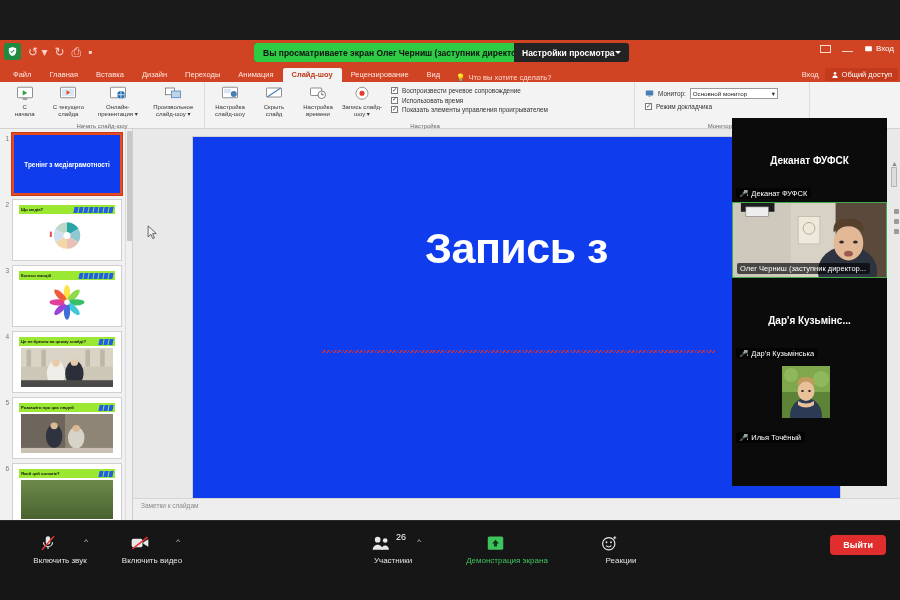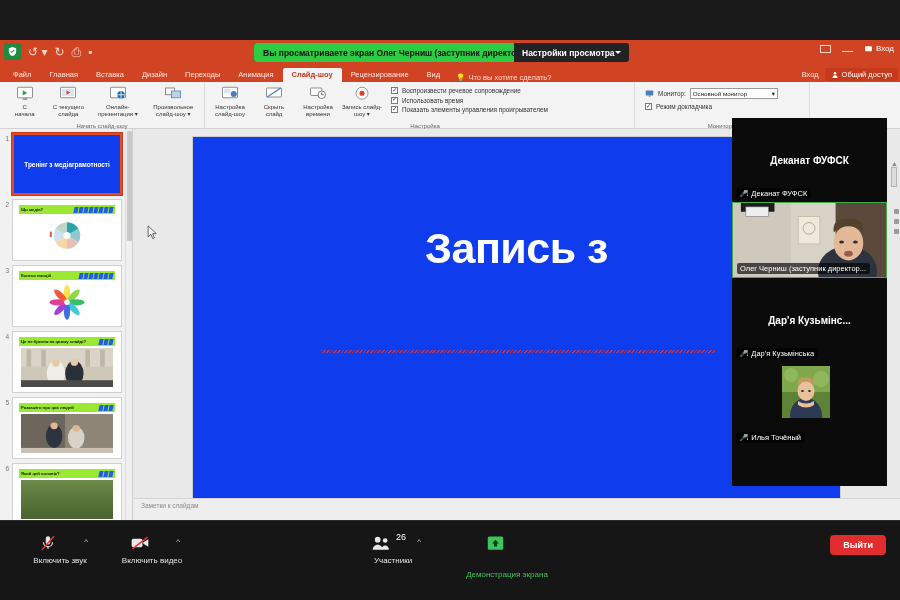--- a/index.html
+++ b/index.html
@@ -97,21 +97,21 @@
   .zoom-sb .bar { width:6px; height:20px; background:#dcdcdc; border:1px solid #b5b5b5; }
   .zoom-sb .arw { color:#888; font-size:7px; text-align:center; }
 
   
   .zoom-bar { position:absolute; left:0; bottom:0; width:900px; height:80px; background:#161616; border-top:1px solid #2a2a2a; }
   .zb-left { position:absolute; left:12px; top:12px; display:flex; gap:20px; }
   .zb-center { position:absolute; left:345px; top:12px; display:flex; gap:42px; }
   .zb-item { width:72px; display:flex; flex-direction:column; align-items:center; gap:3px; position:relative; }
   .zb-ic { height:20px; display:flex; align-items:center; justify-content:center; }
   .zb-lb { font-size:8px; color:#e4e4e4; white-space:nowrap;padding-left:24px; }
-  .zb-lb.green { color:#3ec45c;margin-top:14px; }
+  .zb-lb.green { color:#3ec45c; }
   .zb-caret { position:absolute; right:-4px; top:4px; color:#cfcfcf; font-size:8px; }
   .zb-count { position:absolute; right:11px; top:-1px; color:#fff; font-size:9px; }
   .leave-btn { position:absolute; right:14px; top:14px; background:#e02d2d; color:#fff; font-size:9px; font-weight:bold; padding:5px 13px; border-radius:4px; }
 </style>
 </head>
 <body>
 
 <div id="root">
 
   <div class="ppt">
@@ -619,17 +619,29 @@
       </div>
       <div class="zb-item">
         <div class="zb-ic">
           <svg width="19" height="17" viewBox="0 0 24 22">
             <rect x="2" y="2" width="20" height="17" rx="2" fill="#3ec45c"></rect>
             <path d="M12 6l4.5 5H14v4h-4v-4H7.5z" fill="#0d3d1a"></path>
           </svg>
         </div>
         <div class="zb-lb green">Демонстрация экрана</div>
       </div>
+      <div class="zb-item">
+        <div class="zb-ic">
+          <svg width="19" height="18" viewBox="0 0 24 24">
+            <circle cx="11" cy="13" r="8.2" fill="none" stroke="#e8e8e8" stroke-width="1.6"></circle>
+            <circle cx="8" cy="11" r="1.2" fill="#e8e8e8"></circle>
+              <circle cx="14" cy="11" r="1.2" fill="#e8e8e8"></circle>
+            <path d="M7.5 15.5q3.5 3.5 7 0" stroke="#e8e8e8" stroke-width="1.4" fill="none"></path>
+            <path d="M19 3v4M17 5h4" stroke="#e8e8e8" stroke-width="1.3"></path>
+          </svg>
+        </div>
+        <div class="zb-lb">Реакции</div>
+      </div>
     </div>
 
     <div class="leave-btn">Выйти</div>
   </div>
 </div>
 
 </body></html>

